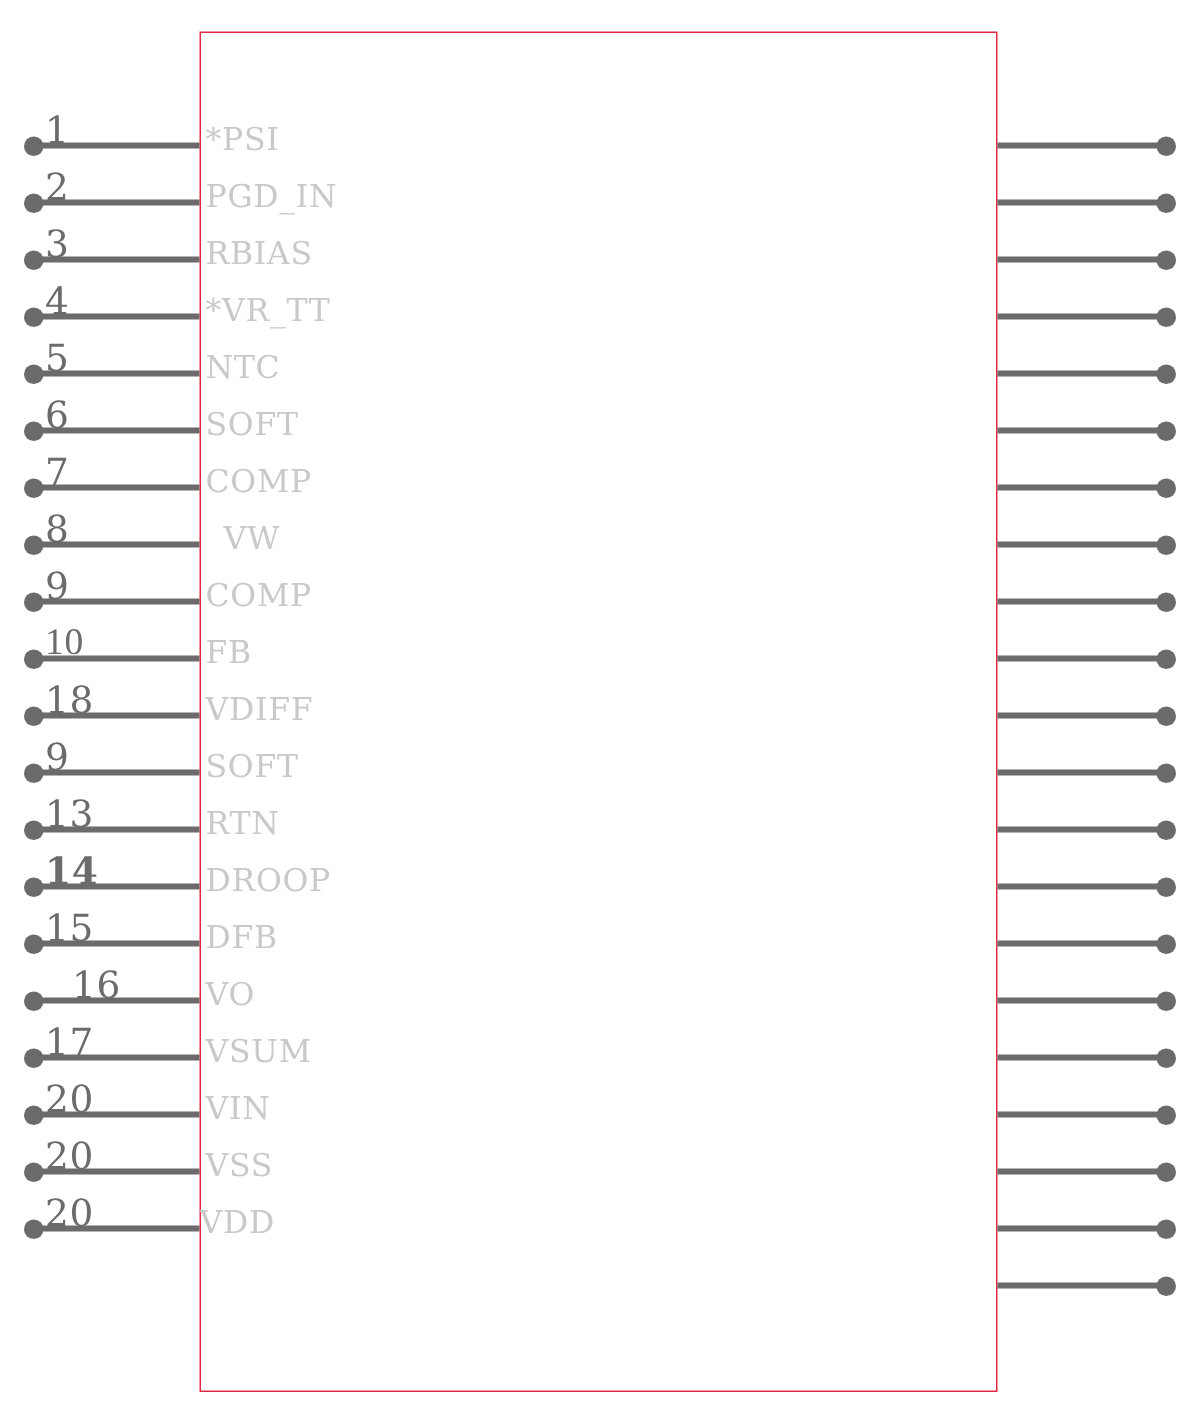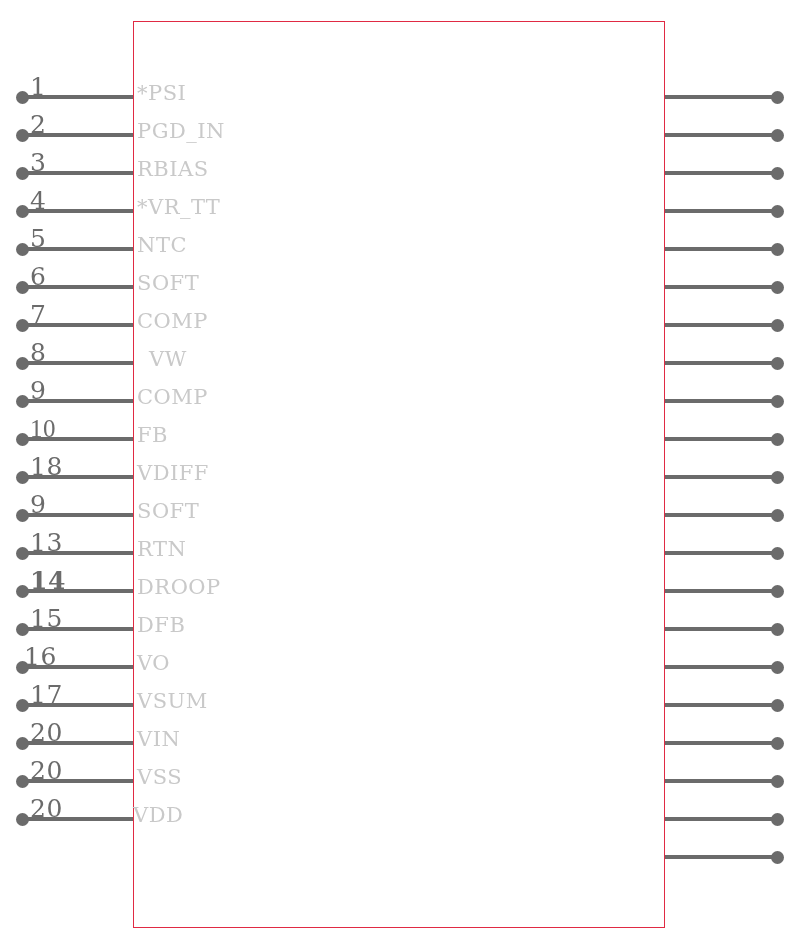--- a/index.html
+++ b/index.html
@@ -167,21 +167,21 @@
       </div>
       <div class="pin left" style="top: 629px; left: 0px;">
         <div class="pin-line" style="left: 22px; width: 111px;"></div>
         <div class="pin-dot" style="left: 15.5px;"></div>
         <div class="pin-number" style="left: 30px;">15</div>
         <div class="pin-label" style="left: 137px;">DFB</div>
       </div>
       <div class="pin left" style="top: 667px; left: 0px;">
         <div class="pin-line" style="left: 22px; width: 111px;"></div>
         <div class="pin-dot" style="left: 15.5px;"></div>
-        <div class="pin-number" style="left: 24px; text-align: right;">16</div>
+        <div class="pin-number" style="left: 48px; text-align: right;">16</div>
         <div class="pin-label" style="left: 137px;">VO</div>
       </div>
       <div class="pin left" style="top: 705px; left: 0px;">
         <div class="pin-line" style="left: 22px; width: 111px;"></div>
         <div class="pin-dot" style="left: 15.5px;"></div>
         <div class="pin-number" style="left: 30px;">17</div>
         <div class="pin-label" style="left: 137px;">VSUM</div>
       </div>
       <div class="pin left" style="top: 743px; left: 0px;">
         <div class="pin-line" style="left: 22px; width: 111px;"></div>

